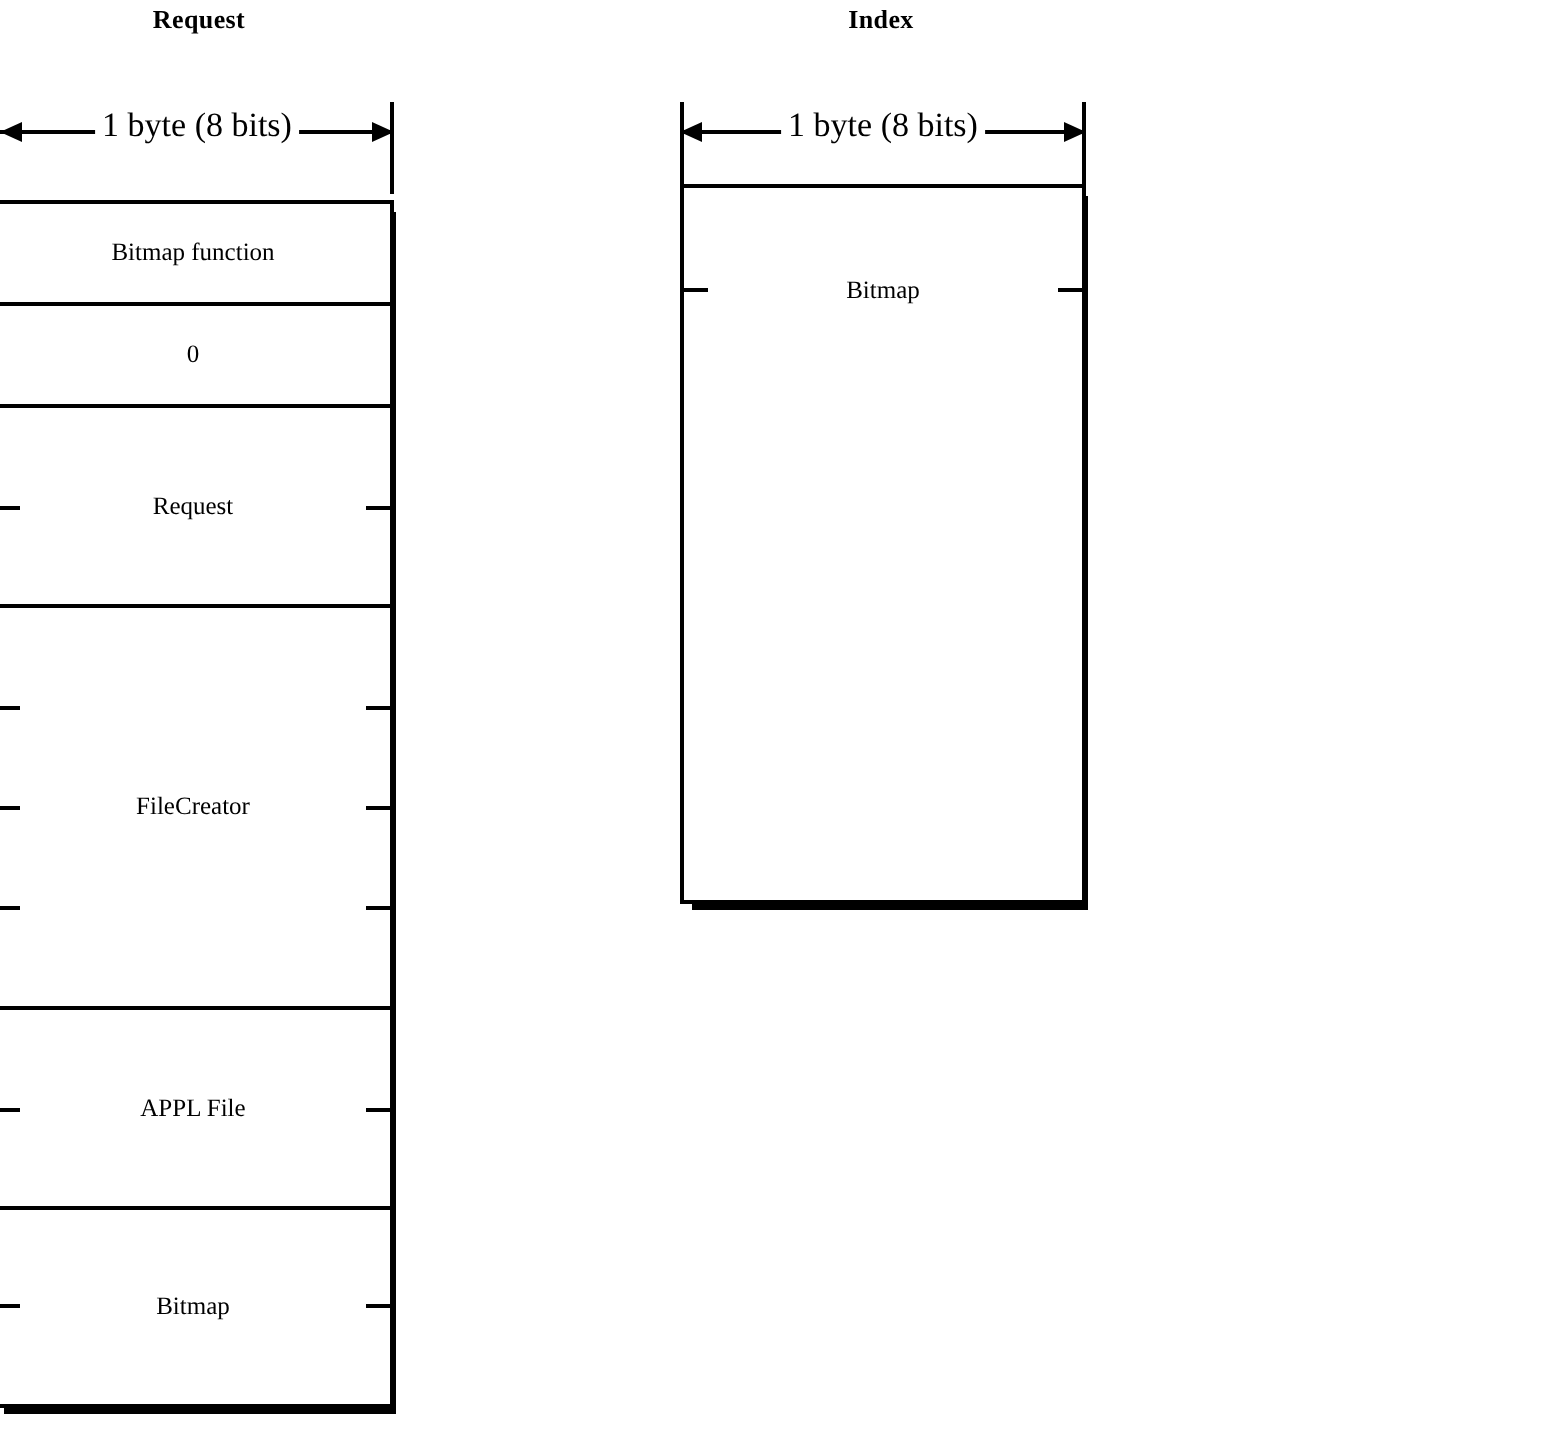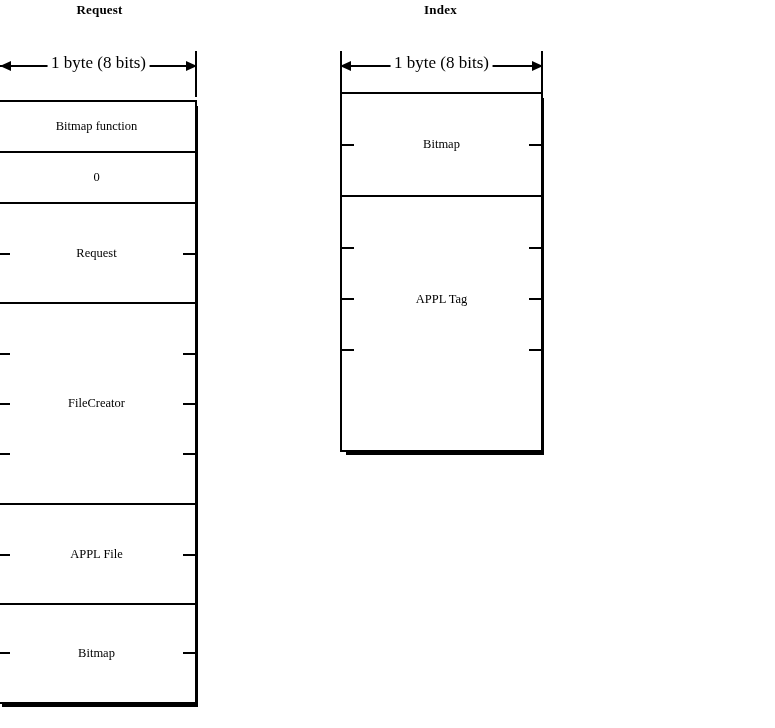--- a/index.html
+++ b/index.html
@@ -230,25 +230,16 @@
   <div class="shadow-right" style="left:199px; top:6px; height:357px;"></div>
   <div class="shadow-bottom" style="left:6px; top:358px; width:198px;"></div>
   <div class="packet-body" style="width:203px; height:360px;">
 
     <div class="field" style="height:103px;">
       <span class="tickmark left" style="top:50px;"></span>
       <span class="tickmark right" style="top:50px;"></span>
       <span class="field-label">Bitmap</span>
     </div>
 
-    <div class="field" style="height:205px;">
-      <span class="tickmark left" style="top:50px;"></span>
-      <span class="tickmark right" style="top:50px;"></span>
-      <span class="tickmark left" style="top:101px;"></span>
-      <span class="tickmark right" style="top:101px;"></span>
-      <span class="tickmark left" style="top:152px;"></span>
-      <span class="tickmark right" style="top:152px;"></span>
-      <span class="field-label">APPL Tag</span>
-    </div>
 
 
   </div>
 </div>
 
 </body></html>

